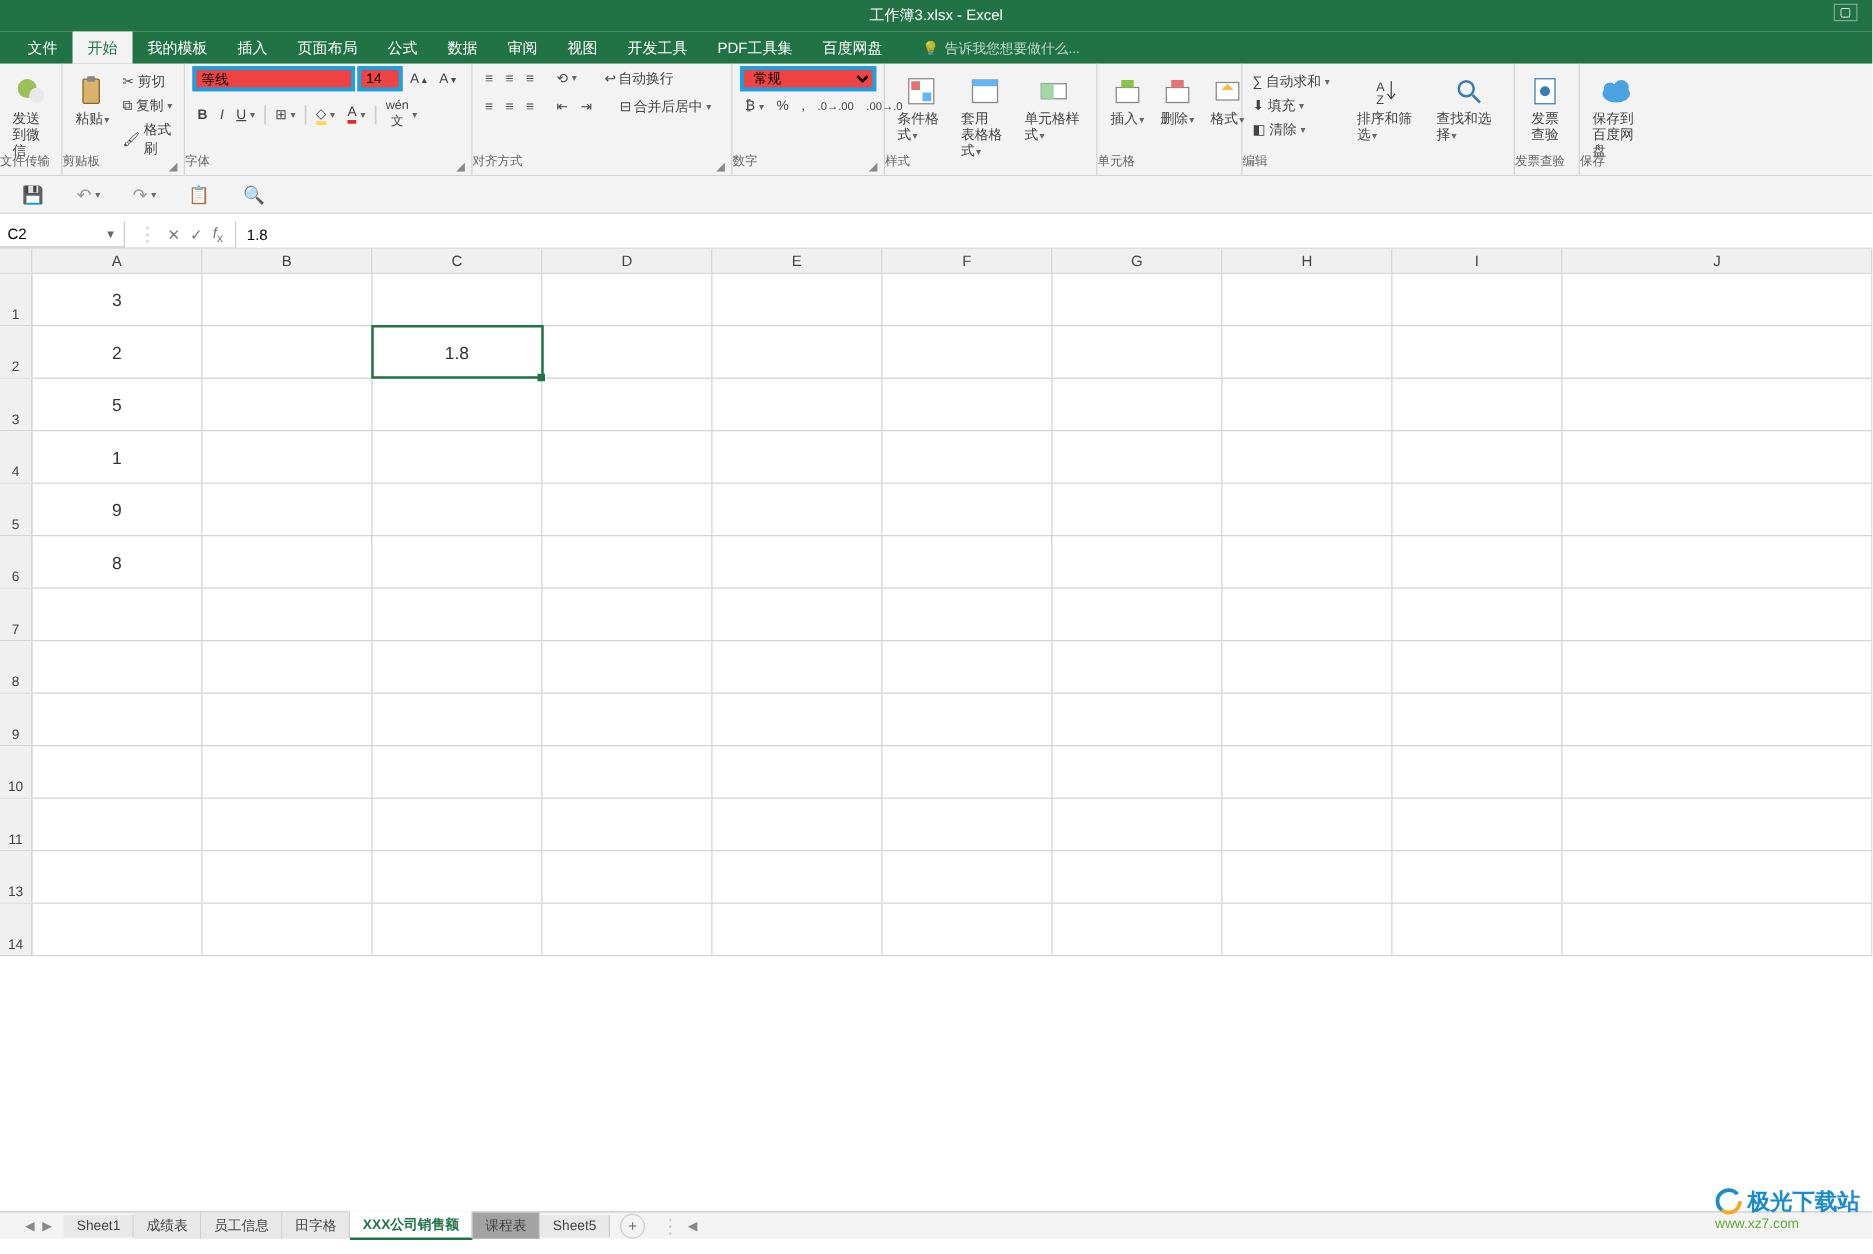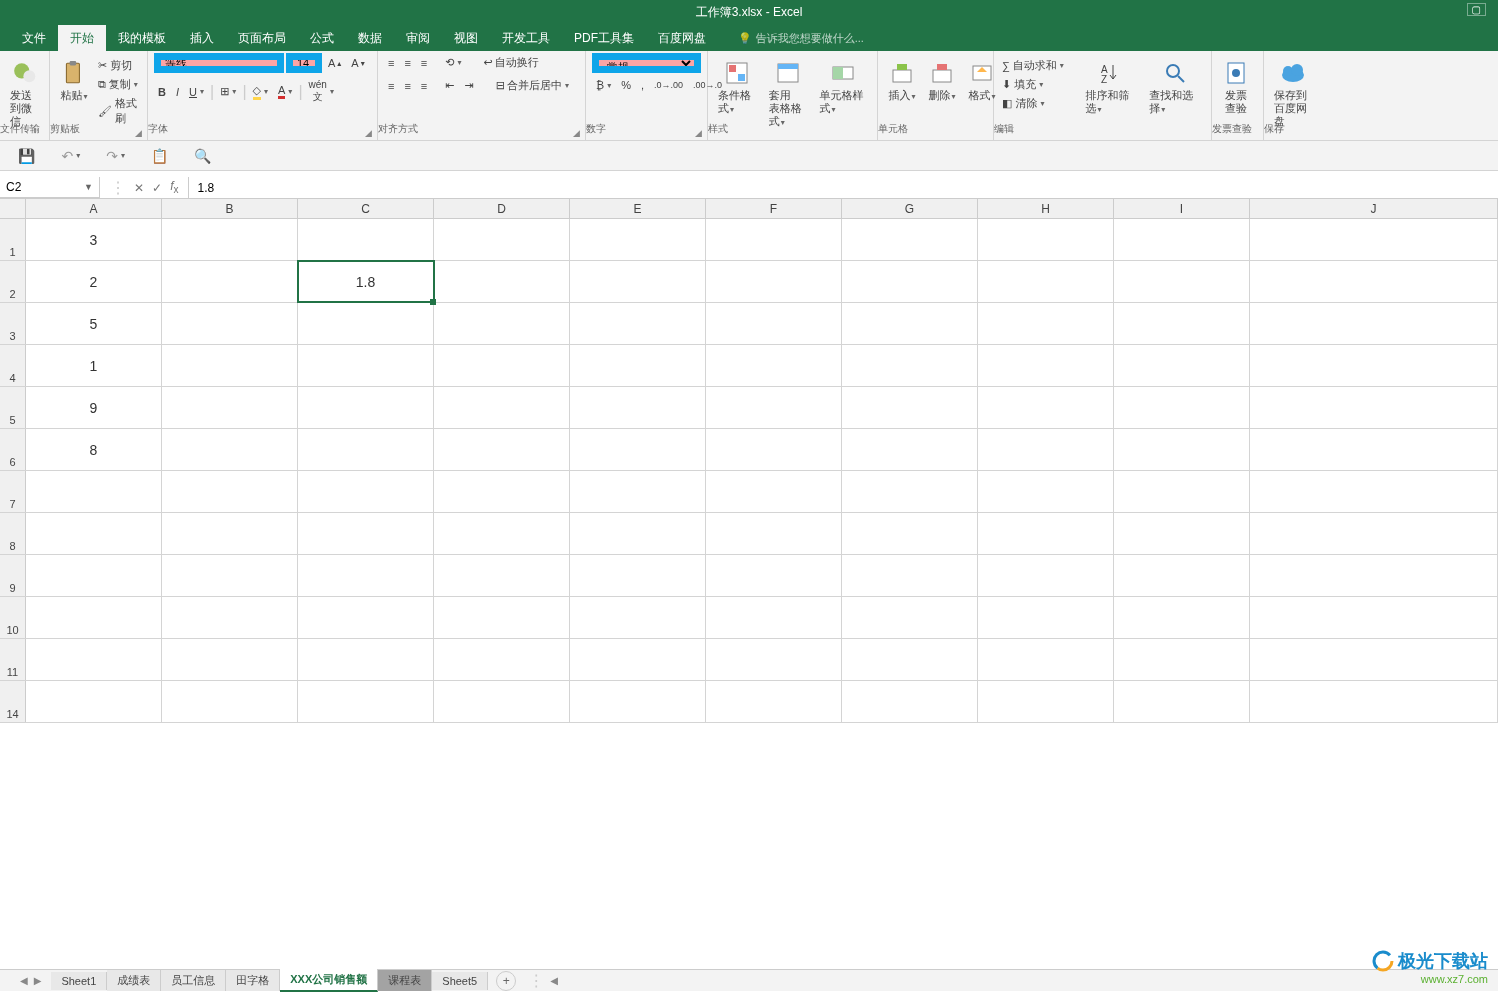--- a/index.html
+++ b/index.html
@@ -14,21 +14,21 @@
 .ribbon { background: #f3f3f3; height: 90px; display: flex; border-bottom: 1px solid #d4d4d4; }
 .ribbon-group { border-right: 1px solid #d4d4d4; display: flex; flex-direction: column; padding: 2px 6px 0; position: relative; }
 .ribbon-group-label { font-size: 10px; color: #666; text-align: left; padding: 2px 0; position: absolute; bottom: 2px; left: 0; right: 0; }
 .ribbon-group-body { flex: 1; display: flex; align-items: flex-start; gap: 4px; padding-top: 4px; }
 .bigbtn { display: flex; flex-direction: column; align-items: center; gap: 2px; padding: 2px 4px; cursor: pointer; }
 .bigbtn-icon { width: 28px; height: 28px; display: flex; align-items: center; justify-content: center; }
 .bigbtn-label { font-size: 11px; color: #444; text-align: left; line-height: 1.2; }
 .smallbtns { display: flex; flex-direction: column; gap: 2px; }
 .smallbtn { display: flex; align-items: center; gap: 3px; font-size: 11px; color: #444; padding: 1px 2px; cursor: pointer; }
 .font-row { display: flex; gap: 2px; align-items: center; margin-bottom: 4px; }
-.font-select { border: 7px solid #0ea5e9; background: #fca5a5; font-size: 11px; height: 20px; padding: 0 4px; }
+.font-select { border: 3px solid #0ea5e9; background: #ef4444; font-size: 11px; height: 20px; padding: 0 4px; }
 .fontname { width: 130px; }
 .fontsize { width: 36px; }
 .btn-flat { border: 1px solid transparent; background: transparent; padding: 1px 3px; cursor: pointer; font-size: 11px; color: #444; display: inline-flex; align-items: center; gap: 2px; }
 .dd::after { content: "▾"; font-size: 8px; margin-left: 1px; color: #666; }
 .qat { background: #f3f3f3; height: 30px; display: flex; align-items: center; padding: 0 14px; gap: 18px; border-bottom: 1px solid #d4d4d4; }
 .qat .btn-flat { font-size: 14px; }
 .formula-bar { height: 22px; border-bottom: 1px solid #ccc; display: flex; align-items: stretch; background: #fff; margin-top: 6px; }
 .name-box { width: 100px; border: 1px solid #ccc; border-top: none; border-left: none; display: flex; align-items: center; padding: 0 6px; font-size: 12px; justify-content: space-between; }
 .fb-btns { display: flex; align-items: center; gap: 8px; padding: 0 10px; border-right: 1px solid #ccc; }
 .fb-btn { color: #777; font-size: 12px; cursor: pointer; }
@@ -43,21 +43,21 @@
 .cell { border-right: 1px solid #d4d4d4; font-size: 14px; color: #333; display: flex; align-items: center; justify-content: center; padding: 0 6px; }
 .selected-cell { outline: 2px solid #217346; outline-offset: -1px; position: relative; }
 .selected-cell::after { content: ""; position: absolute; right: -3px; bottom: -3px; width: 6px; height: 6px; background: #217346; }
 .sheet-tabs { position: absolute; bottom: 12px; left: 0; right: 0; height: 22px; background: #f3f3f3; border-top: 1px solid #ccc; display: flex; align-items: center; gap: 0; padding-left: 20px; }
 .sheet-nav { display: flex; gap: 6px; padding-right: 10px; font-size: 10px; color: #888; }
 .sheet-tab { font-size: 11px; padding: 3px 10px; border-right: 1px solid #ccc; background: #fff; color: #444; cursor: pointer; }
 .sheet-tab.half { background: #e8e8e8; }
 .sheet-tab.active { background: #fff; border-bottom: 2px solid #217346; color: #217346; font-weight: bold; }
 .sheet-tab.active2 { background: #a3a3a3; }
 .add-sheet { width: 20px; height: 20px; border: 1px solid #ccc; border-radius: 50%; margin-left: 8px; display: flex; align-items: center; justify-content: center; font-size: 12px; color: #666; }
-.watermark { position: absolute; right: 10px; bottom: 18px; text-align: right; }
+.watermark { position: absolute; right: 10px; bottom: 18px; }
 .watermark .l1 { font-size: 18px; color: #1a8ccc; font-weight: bold; display: flex; align-items: center; gap: 4px; justify-content: flex-end; }
 .watermark .l2 { font-size: 11px; color: #5ab030; }
 .launcher { position: absolute; bottom: 2px; right: 2px; width: 10px; height: 10px; font-size: 9px; color: #888; }
 svg { display: block; }
 </style>
 </head>
 <body>
 
 <div class="titlebar">
   <span class="titlebar-text">工作簿3.xlsx - Excel</span>
@@ -547,20 +547,33 @@
         <div class="cell colStd"></div>
         <div class="cell colStd"></div>
         <div class="cell colStd"></div>
         <div class="cell colStd"></div>
         <div class="cell colStd"></div>
         <div class="cell colStd"></div>
         <div class="cell colStd"></div>
         <div class="cell " style="flex: 1 1 0%;"></div>
       </div>
       <div class="gridrow">
+        <div class="rowhead">13</div>
+        <div class="cell colA"></div>
+        <div class="cell colStd"></div>
+        <div class="cell colStd"></div>
+        <div class="cell colStd"></div>
+        <div class="cell colStd"></div>
+        <div class="cell colStd"></div>
+        <div class="cell colStd"></div>
+        <div class="cell colStd"></div>
+        <div class="cell colStd"></div>
+        <div class="cell " style="flex: 1 1 0%;"></div>
+      </div>
+      <div class="gridrow">
         <div class="rowhead">14</div>
         <div class="cell colA"></div>
         <div class="cell colStd"></div>
         <div class="cell colStd"></div>
         <div class="cell colStd"></div>
         <div class="cell colStd"></div>
         <div class="cell colStd"></div>
         <div class="cell colStd"></div>
         <div class="cell colStd"></div>
         <div class="cell colStd"></div>

